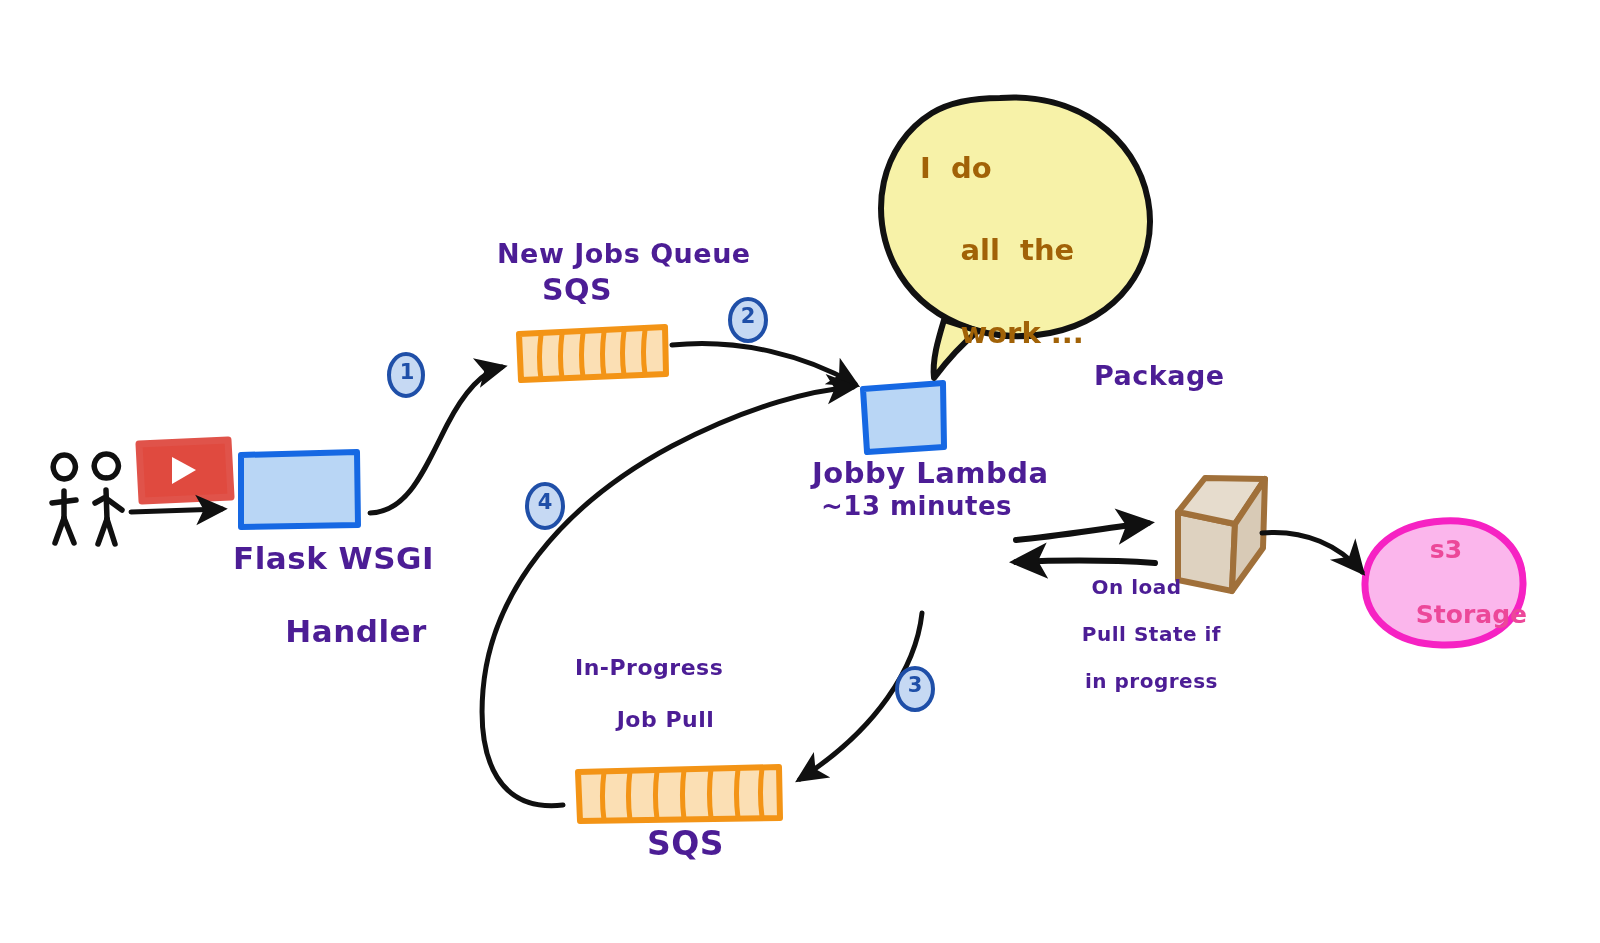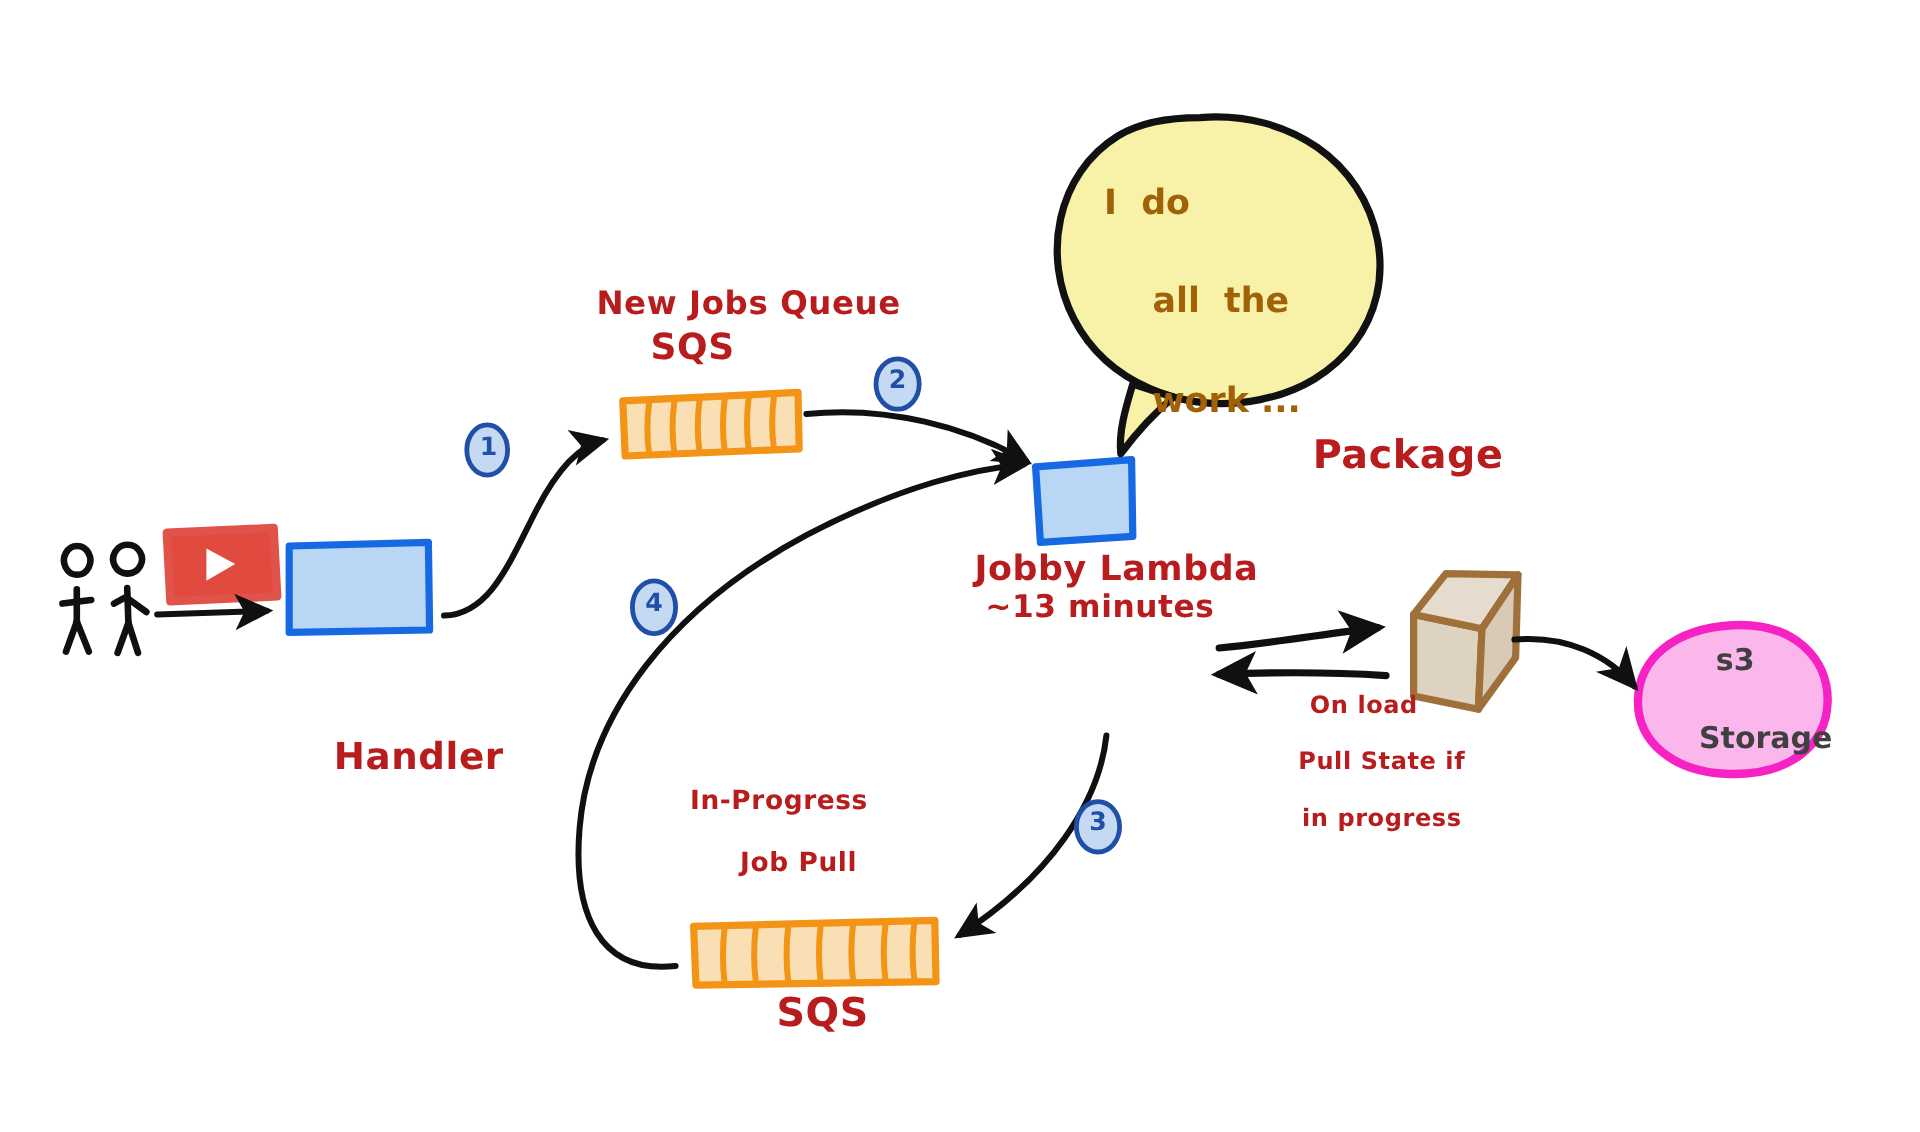--- a/index.html
+++ b/index.html
@@ -21,34 +21,34 @@
   #sketch {
     position: absolute;
     left: 0;
     top: 0;
     width: 1600px;
     height: 943px;
   }
   .hand-text {
     position: absolute;
     font-family: "DejaVu Sans", sans-serif;
-    color: #b91c1c;
+    color: #4c1d95;
     font-weight: 600;
     letter-spacing: 0.5px;
     line-height: 1.18;
     white-space: pre;
     text-align: center;
     user-select: none;
   }
   .lbl-queue1      { left: 497px; top: 238px; font-size: 27px; }
   .lbl-queue1-sub  { left: 542px; top: 272px; font-size: 30px; }
   .lbl-flask       { left: 233px; top: 540px; font-size: 31px; }
   .lbl-lambda      { left: 812px; top: 456px; font-size: 29px; }
   .lbl-lambda-sub  { left: 821px; top: 491px; font-size: 26px; }
-  .lbl-package     { left: 1094px; top: 360px; font-size: 33px; }
+  .lbl-package     { left: 1094px; top: 360px; font-size: 27px; }
   .lbl-onload      { left: 1052px; top: 576px; font-size: 20px; }
   .lbl-queue2      { left: 575px; top: 655px; font-size: 22px; }
   .lbl-queue2-sub  { left: 647px; top: 825px; font-size: 33px; }
   .bubble-text {
     position: absolute;
     left: 920px;
     top: 148px;
     font-size: 29px;
     font-family: "DejaVu Sans", sans-serif;
     color: #a16207;
@@ -58,21 +58,21 @@
     text-align: left;
     user-select: none;
   }
   .s3-text {
     position: absolute;
     left: 1381px;
     top: 534px;
     width: 130px;
     font-size: 25px;
     font-family: "DejaVu Sans", sans-serif;
-    color: #404040;
+    color: #ec4899;
     font-weight: 700;
     line-height: 1.3;
     text-align: center;
     white-space: pre;
     user-select: none;
   }
   .step-num {
     position: absolute;
     font-family: "DejaVu Sans", sans-serif;
     font-size: 21px;
@@ -205,21 +205,21 @@
       <ellipse cx="915" cy="689" rx="18" ry="21" fill="#c6d9f3" stroke="#1f4fa8" stroke-width="4"></ellipse>
     </g>
     <g>
       <ellipse cx="545" cy="506" rx="18" ry="22" fill="#c6d9f3" stroke="#1f4fa8" stroke-width="4"></ellipse>
     </g>
   </svg>
 
   <div class="hand-text lbl-queue1">New Jobs Queue</div>
   <div class="hand-text lbl-queue1-sub">SQS</div>
 
-  <div class="hand-text lbl-flask"><br>
+  <div class="hand-text lbl-flask"><span>Flask WSGI</span><br>
     <span>Handler</span></div>
 
   <div class="hand-text lbl-lambda">Jobby Lambda</div>
   <div class="hand-text lbl-lambda-sub">~13 minutes</div>
 
   <div class="hand-text lbl-package"><span>Package</span><br>
     </div>
 
   <div class="hand-text lbl-onload"><span>On load</span><br>
     <span>Pull State if</span><br>

